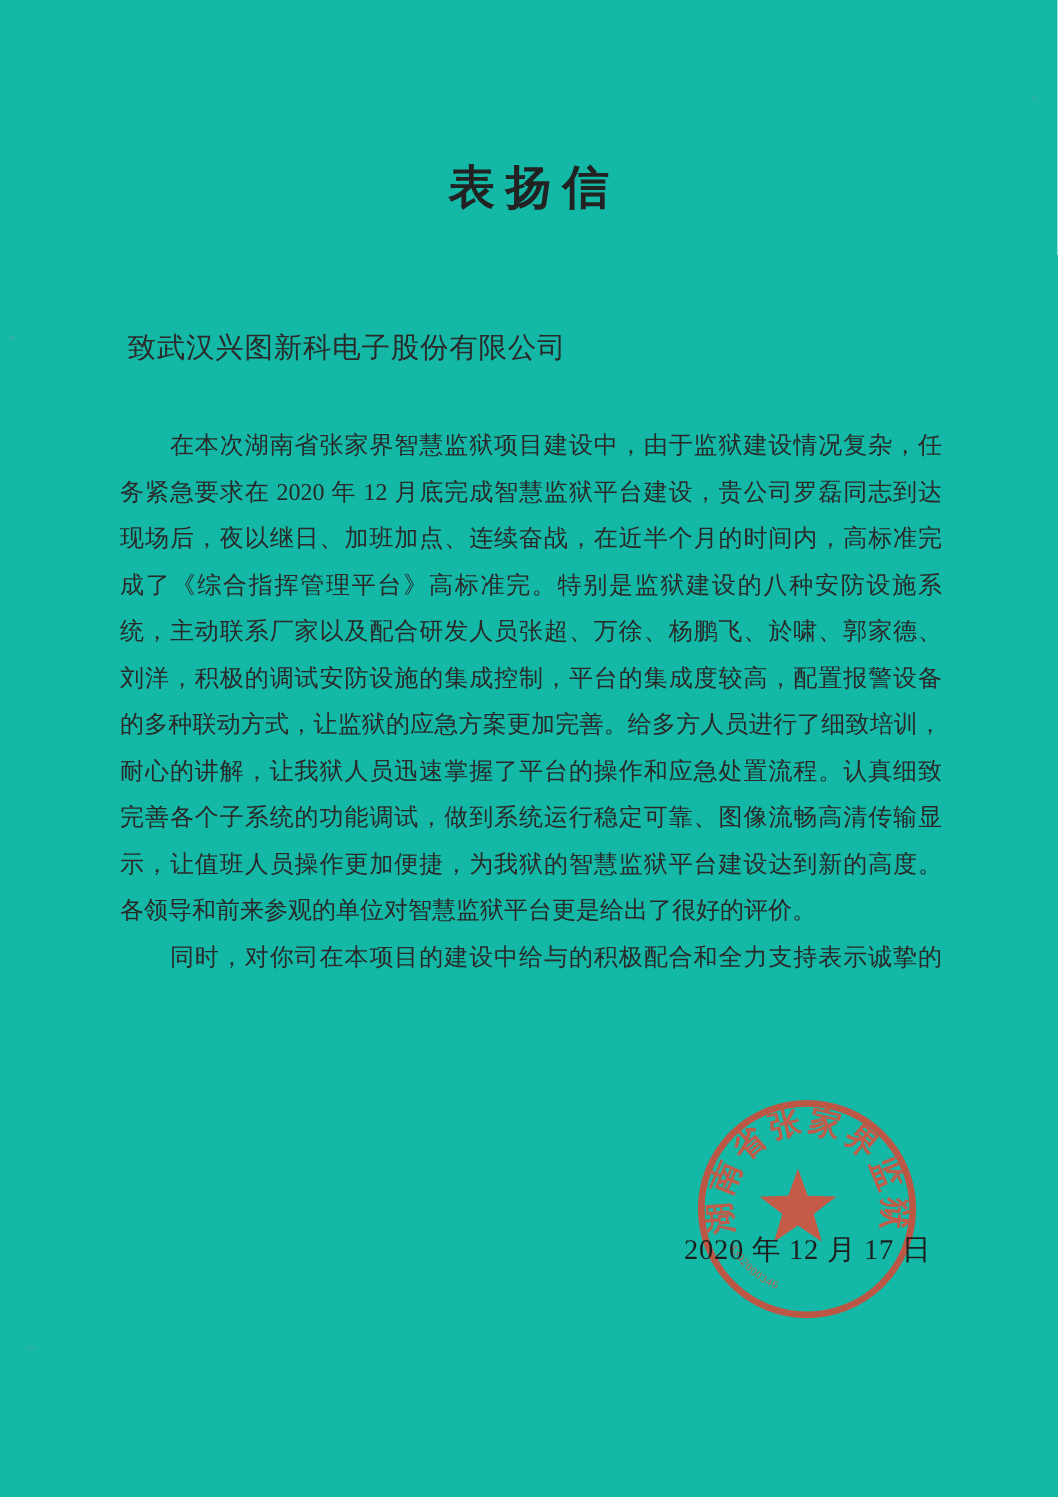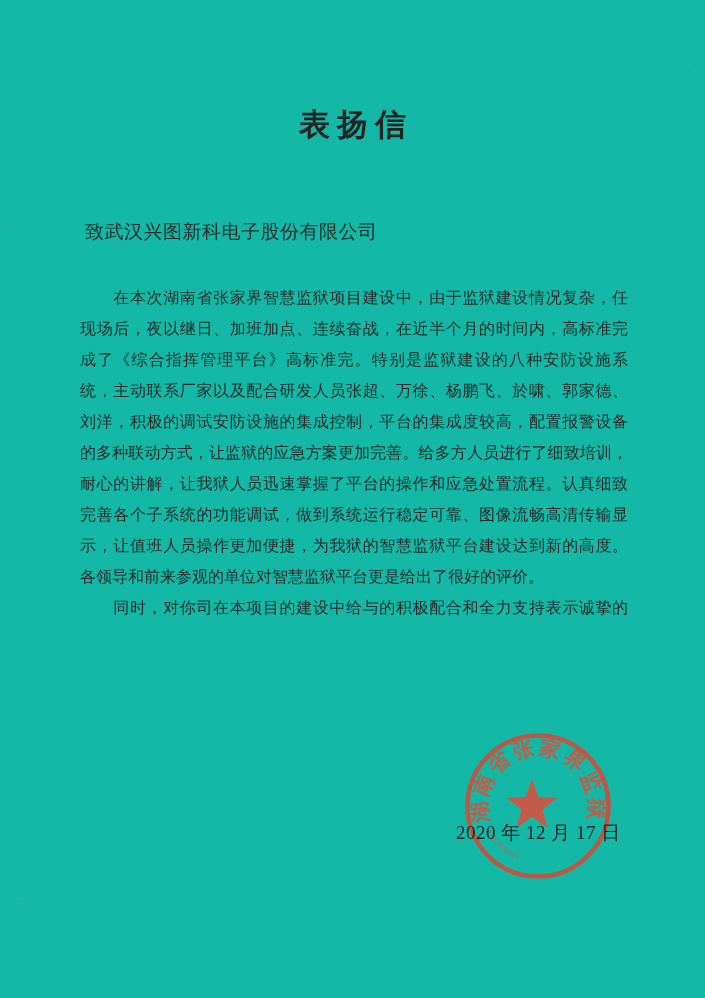--- a/index.html
+++ b/index.html
@@ -98,20 +98,21 @@
 <body>
 
 <div class="sheet">
 
   <div class="letter-title">表扬信</div>
 
   <div class="salutation">致武汉兴图新科电子股份有限公司</div>
 
   <div class="letter-body">
     <div class="line">　　在本次湖南省张家界智慧监狱项目建设中，由于监狱建设情况复杂，任</div>
+    <div class="line">务紧急要求在 2020 年 12 月底完成智慧监狱平台建设，贵公司罗磊同志到达</div>
     <div class="line">现场后，夜以继日、加班加点、连续奋战，在近半个月的时间内，高标准完</div>
     <div class="line">成了《综合指挥管理平台》高标准完。特别是监狱建设的八种安防设施系</div>
     <div class="line">统，主动联系厂家以及配合研发人员张超、万徐、杨鹏飞、於啸、郭家德、</div>
     <div class="line">刘洋，积极的调试安防设施的集成控制，平台的集成度较高，配置报警设备</div>
     <div class="line">的多种联动方式，让监狱的应急方案更加完善。给多方人员进行了细致培训，</div>
     <div class="line">耐心的讲解，让我狱人员迅速掌握了平台的操作和应急处置流程。认真细致</div>
     <div class="line">完善各个子系统的功能调试，做到系统运行稳定可靠、图像流畅高清传输显</div>
     <div class="line">示，让值班人员操作更加便捷，为我狱的智慧监狱平台建设达到新的高度。</div>
     <div class="line para-end">各领导和前来参观的单位对智慧监狱平台更是给出了很好的评价。</div>
     <div class="line">　　同时，对你司在本项目的建设中给与的积极配合和全力支持表示诚挚的</div>

